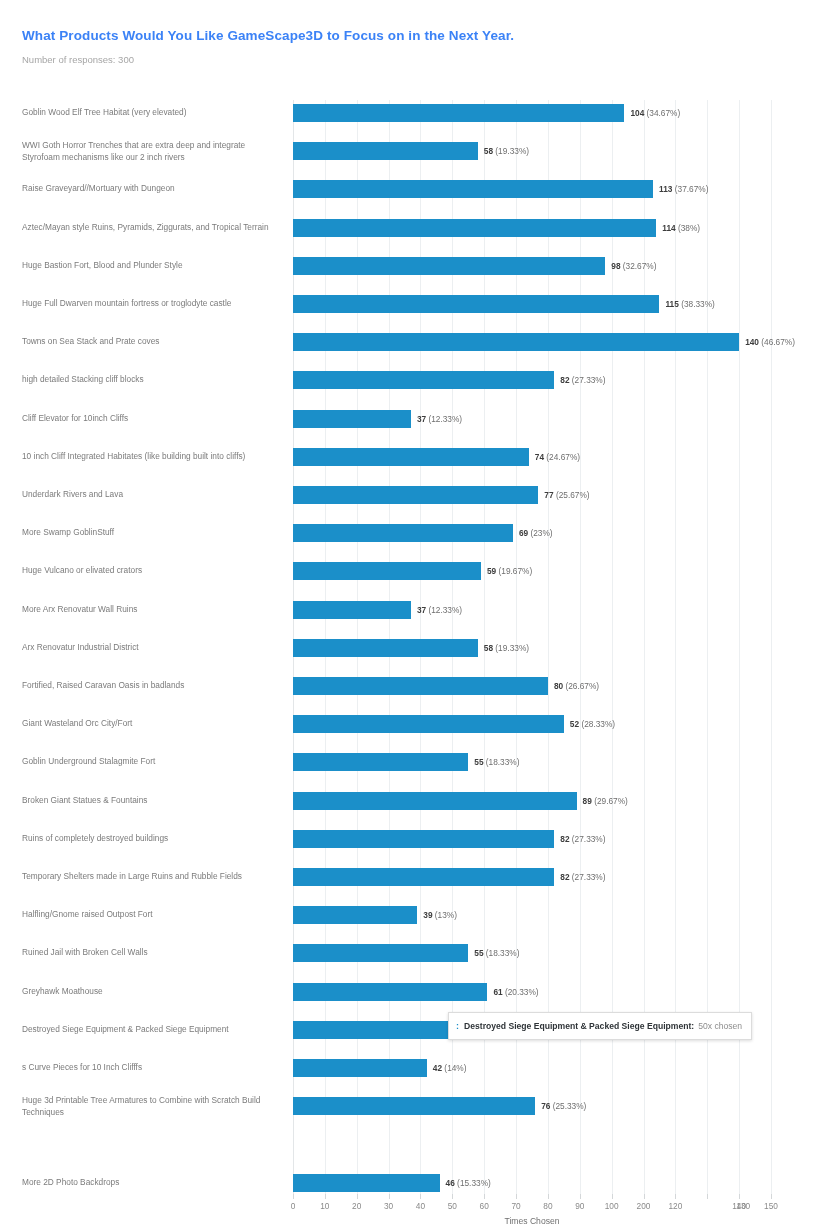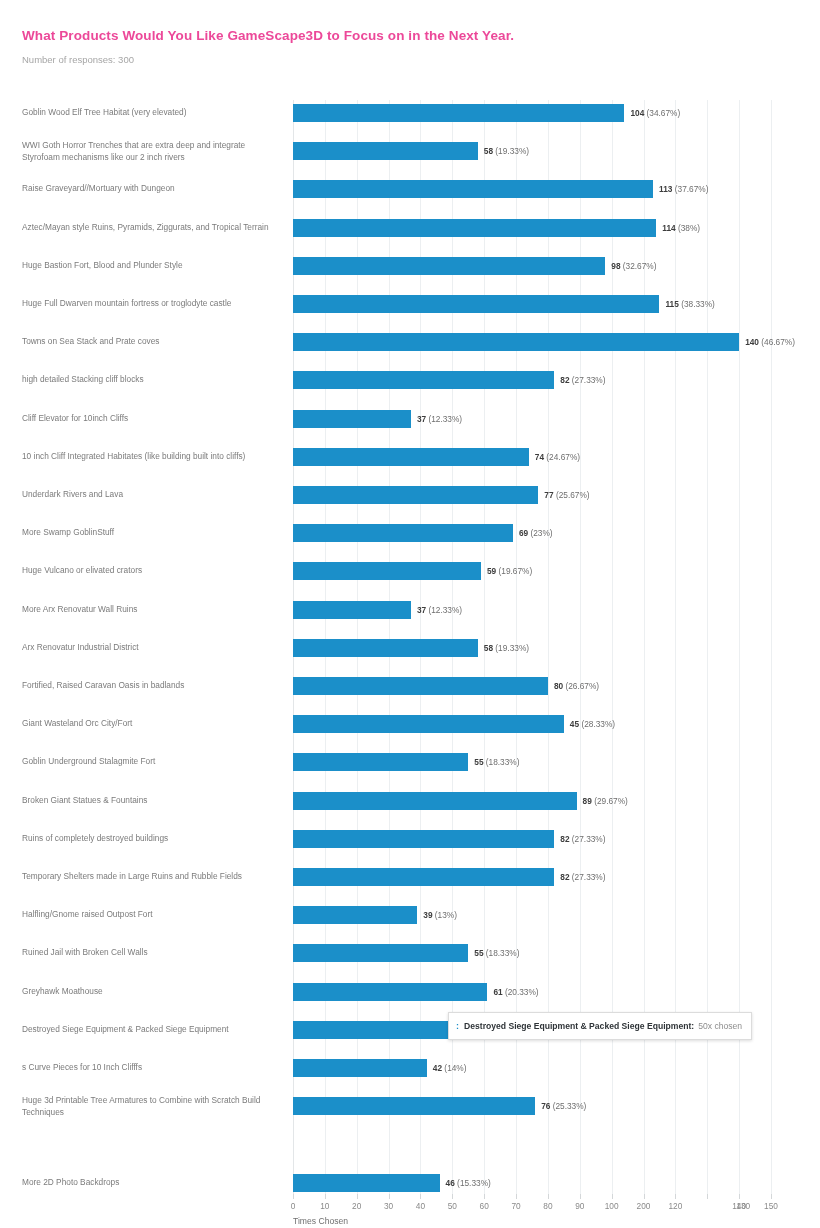--- a/index.html
+++ b/index.html
@@ -17,21 +17,21 @@
   }
 
   .page { position: relative; width: 820px; height: 1228px; }
 
   .chart-title {
     position: absolute;
     left: 22px;
     top: 28px;
     font-size: 13.5px;
     font-weight: bold;
-    color: #ec4899;
+    color: #3b82f6;
     letter-spacing: 0.1px;
   }
   .chart-subtitle {
     position: absolute;
     left: 22px;
     top: 54px;
     font-size: 9.5px;
     color: #a6a6a6;
     font-weight: normal;
   }
@@ -123,20 +123,21 @@
     font-size: 8.3px;
     color: #8a8a8a;
     transform: translateX(-50%);
     white-space: nowrap;
   }
   .axis-title {
     position: absolute;
     top: 22px;
     left: 0;
     width: 478px;
+    text-align: center;
     font-size: 8.6px;
     color: #6f6f6f;
   }
 
   
   .tooltip {
     position: absolute;
     left: 448px;
     top: 1012px;
     height: 26px;
@@ -302,21 +303,21 @@
         <div class="row-label">Fortified, Raised Caravan Oasis in badlands</div>
         <div class="bar-wrap">
           <div class="bar" style="width: 254.933px; background: rgb(27, 143, 201);"></div>
           <div class="bar-value" style="left: 260.933px;"><b>80</b> (26.67%)</div>
         </div>
       </div>
       <div class="row" style="top: 715.2px;">
         <div class="row-label">Giant Wasteland Orc City/Fort</div>
         <div class="bar-wrap">
           <div class="bar" style="width: 270.867px; background: rgb(27, 143, 201);"></div>
-          <div class="bar-value" style="left: 276.867px;"><b>45</b> (28.33%)</div>
+          <div class="bar-value" style="left: 276.867px;"><b>52</b> (28.33%)</div>
         </div>
       </div>
       <div class="row" style="top: 753.4px;">
         <div class="row-label">Goblin Underground Stalagmite Fort</div>
         <div class="bar-wrap">
           <div class="bar" style="width: 175.267px; background: rgb(27, 143, 201);"></div>
           <div class="bar-value" style="left: 181.267px;"><b>55</b> (18.33%)</div>
         </div>
       </div>
       <div class="row" style="top: 791.6px;">

